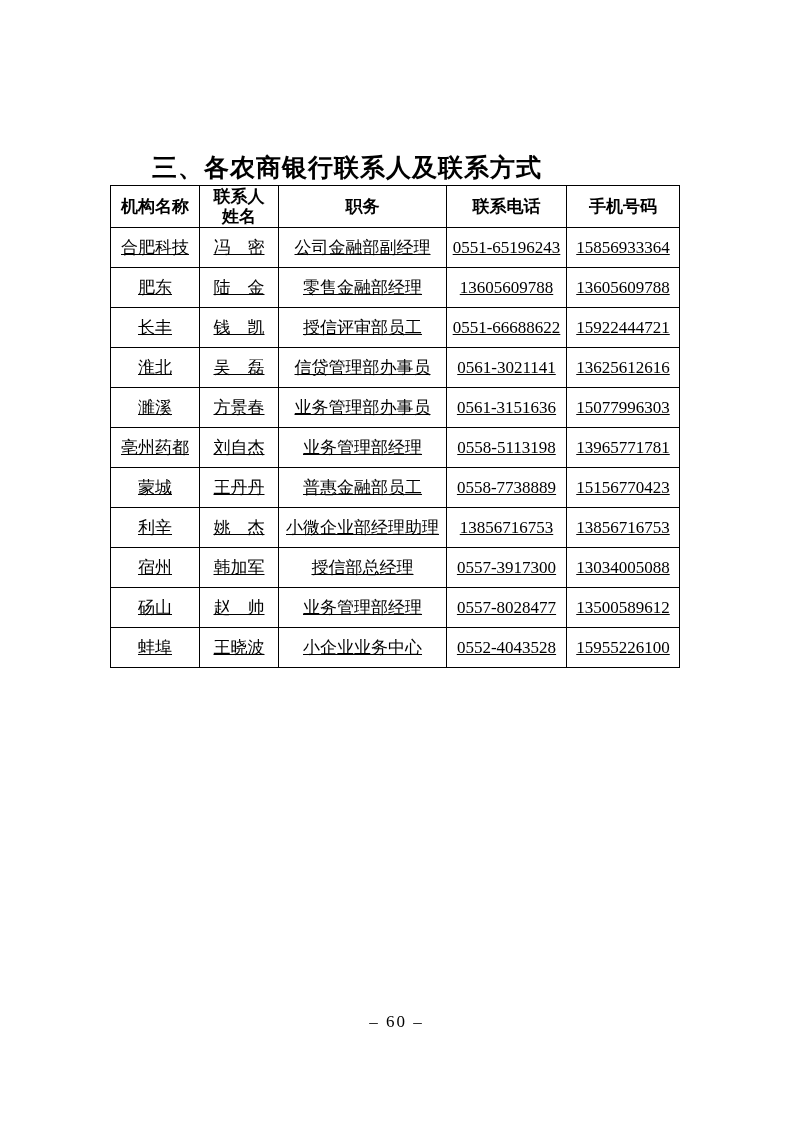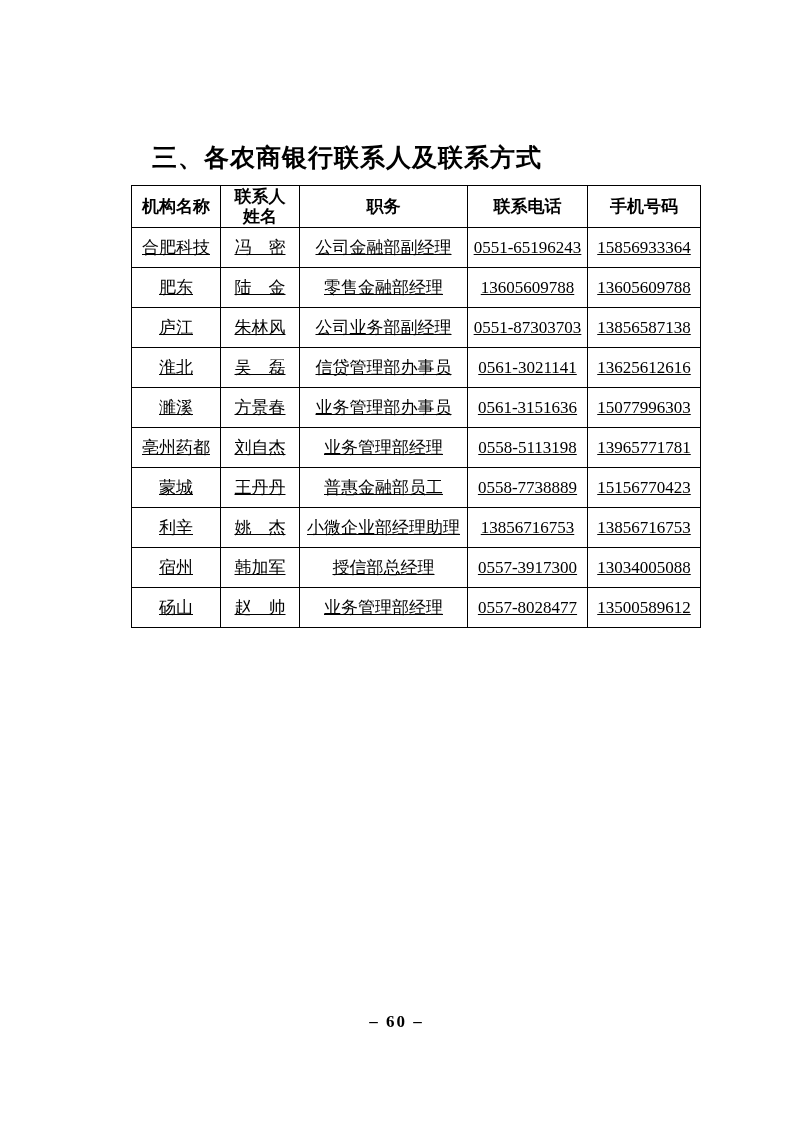--- a/index.html
+++ b/index.html
@@ -12,32 +12,32 @@
     width: 793px;
     height: 1122px;
     background: #ffffff;
     color: #000000;
     font-family: "Liberation Serif", serif;
     overflow: hidden;
   }
   .title {
     position: absolute;
     left: 152px;
-    top: 141px;
+    top: 151px;
     margin: 0;
     font-family: "Liberation Sans", sans-serif;
     font-weight: bold;
     font-size: 25px;
     letter-spacing: 1px;
     color: #000000;
     white-space: nowrap;
   }
   table.contacts {
     position: absolute;
-    left: 131px;
+    left: 110px;
     top: 185px;
     width: 569px;
     border-collapse: collapse;
     table-layout: fixed;
     font-size: 17px;
     border-radius: 9px;
   }
   table.contacts col.c1 { width: 89px; }
   table.contacts col.c2 { width: 79px; }
   table.contacts col.c3 { width: 168px; }
@@ -66,21 +66,20 @@
   .footer {
     position: absolute;
     left: 0;
     top: 1012px;
     width: 100%;
     text-align: center;
     font-size: 17px;
     font-family: "Liberation Serif", serif;
     letter-spacing: 2px;
     color: #000000;
-    font-weight: bold;
   }
 </style>
 </head>
 <body>
 
 <div class="page">
 
   <h2 class="title">三、各农商银行联系人及联系方式</h2>
 
   <table class="contacts">
@@ -110,25 +109,25 @@
         <td>15856933364</td>
       </tr>
       <tr>
         <td>肥东</td>
         <td>陆　金</td>
         <td>零售金融部经理</td>
         <td>13605609788</td>
         <td>13605609788</td>
       </tr>
       <tr>
-        <td>庐江</td>
-        <td>朱林风</td>
-        <td>公司业务部副经理</td>
-        <td>0551-87303703</td>
-        <td>13856587138</td>
+        <td>长丰</td>
+        <td>钱　凯</td>
+        <td>授信评审部员工</td>
+        <td>0551-66688622</td>
+        <td>15922444721</td>
       </tr>
       <tr>
         <td>淮北</td>
         <td>吴　磊</td>
         <td>信贷管理部办事员</td>
         <td>0561-3021141</td>
         <td>13625612616</td>
       </tr>
       <tr>
         <td>濉溪</td>
@@ -165,18 +164,25 @@
         <td>0557-3917300</td>
         <td>13034005088</td>
       </tr>
       <tr>
         <td>砀山</td>
         <td>赵　帅</td>
         <td>业务管理部经理</td>
         <td>0557-8028477</td>
         <td>13500589612</td>
       </tr>
+      <tr>
+        <td>蚌埠</td>
+        <td>王晓波</td>
+        <td>小企业业务中心</td>
+        <td>0552-4043528</td>
+        <td>15955226100</td>
+      </tr>
     </tbody>
   </table>
 
   <div class="footer">– 60 –</div>
 
 </div>
 
 </body></html>

